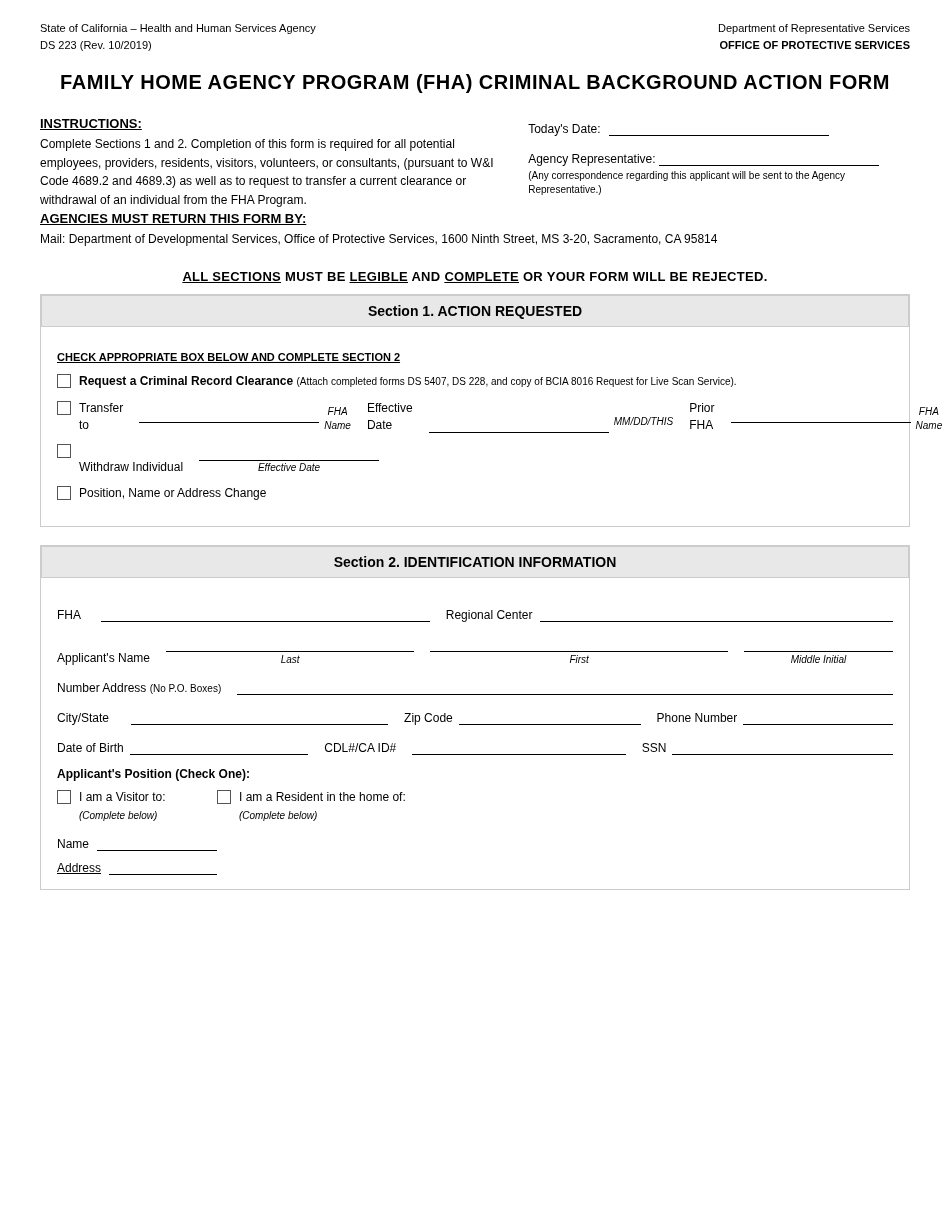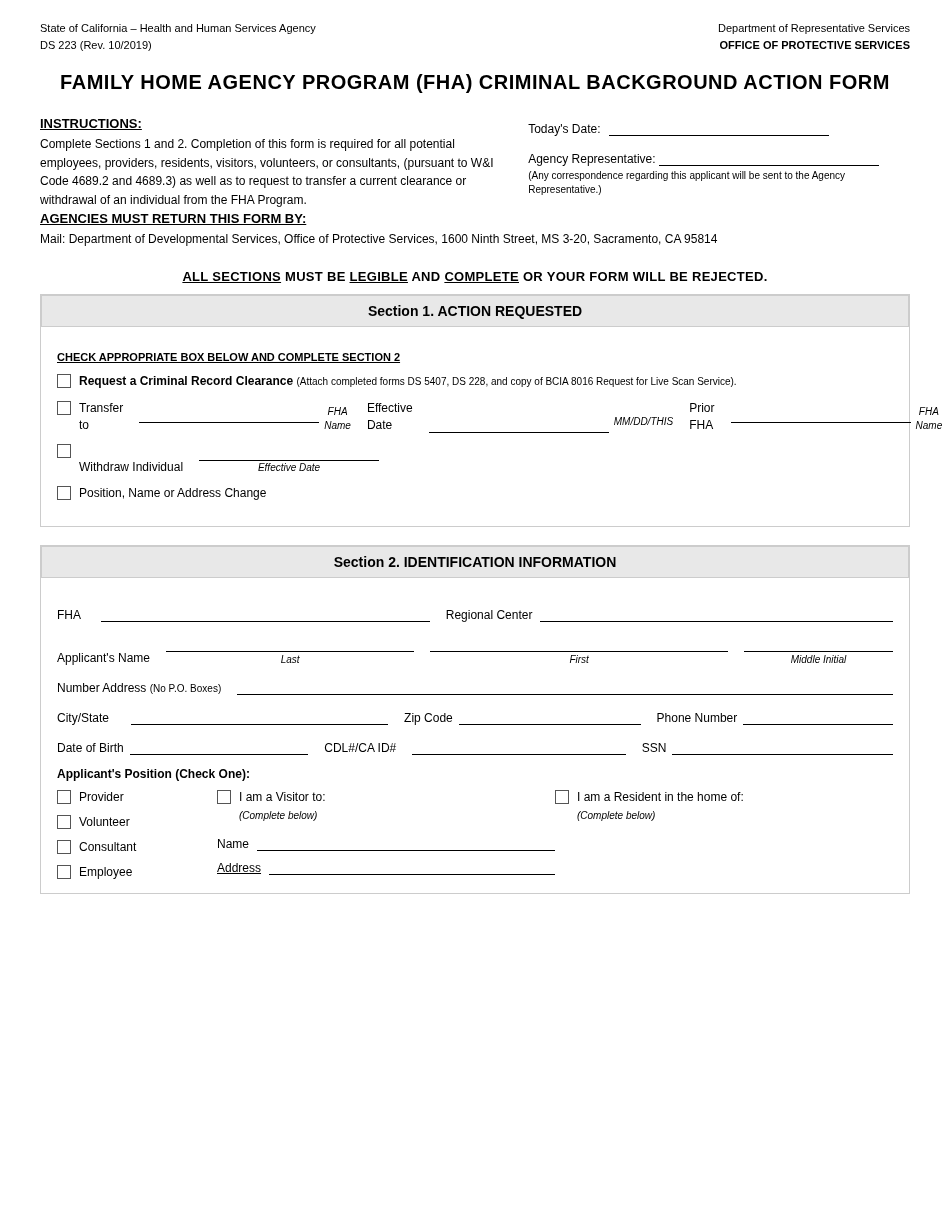--- a/index.html
+++ b/index.html
@@ -451,38 +451,20 @@
       <div style="display:flex; align-items:flex-end; gap:6px; flex:1;">
         <span>SSN</span>
         <span class="s2-line" style="flex:1;"></span>
       </div>
     </div>
 
     <div class="applicant-position">
       <div class="position-heading">Applicant's Position (Check One):</div>
       <div class="position-grid">
 
-        <div class="position-col">
-          <div class="check-item">
-            <div class="checkbox"></div>
-            <span>Provider</span>
-          </div>
-          <div class="check-item">
-            <div class="checkbox"></div>
-            <span>Volunteer</span>
-          </div>
-          <div class="check-item">
-            <div class="checkbox"></div>
-            <span>Consultant</span>
-          </div>
-          <div class="check-item">
-            <div class="checkbox"></div>
-            <span>Employee</span>
-          </div>
-        </div>
 
         <div class="visitor-col">
           <div class="visitor-header">
             <div class="checkbox"></div>
             <span>I am a Visitor to:</span>
           </div>
           <div class="visitor-sub">(Complete below)</div>
           <div class="visitor-name-row">
             <span>Name</span>
             <span class="long-line"></span>

